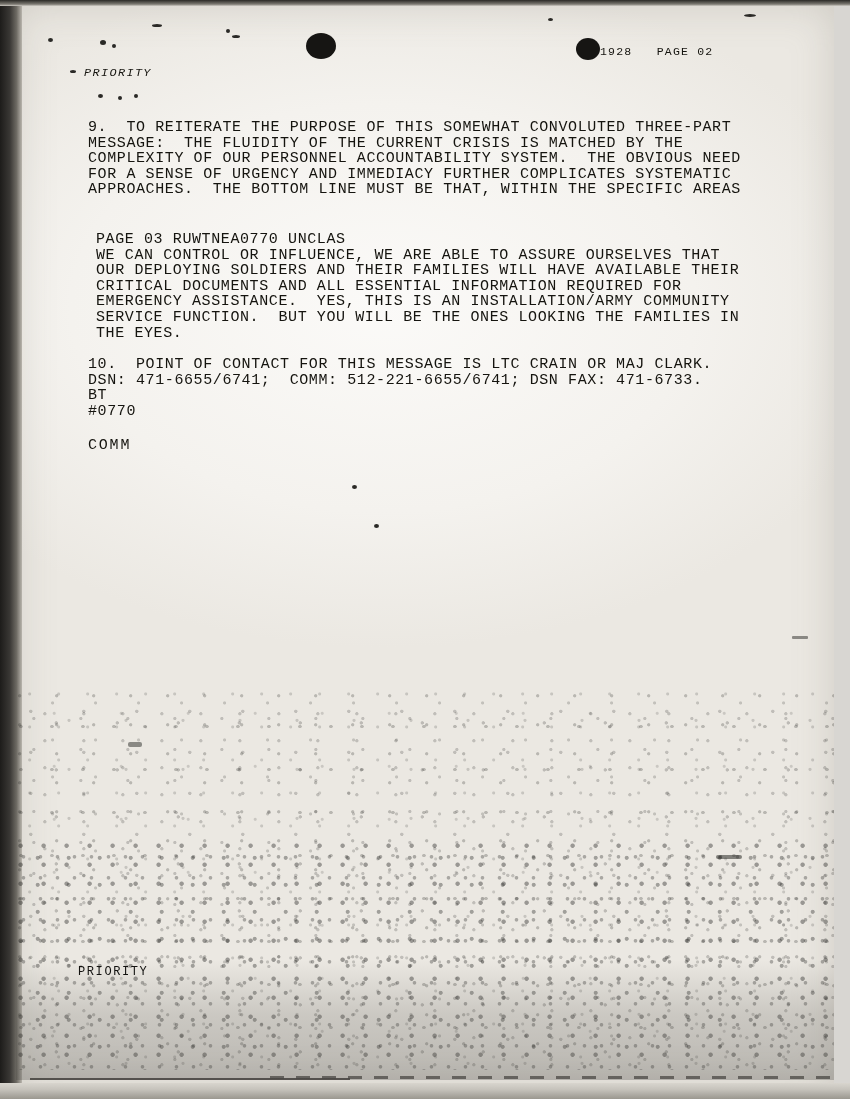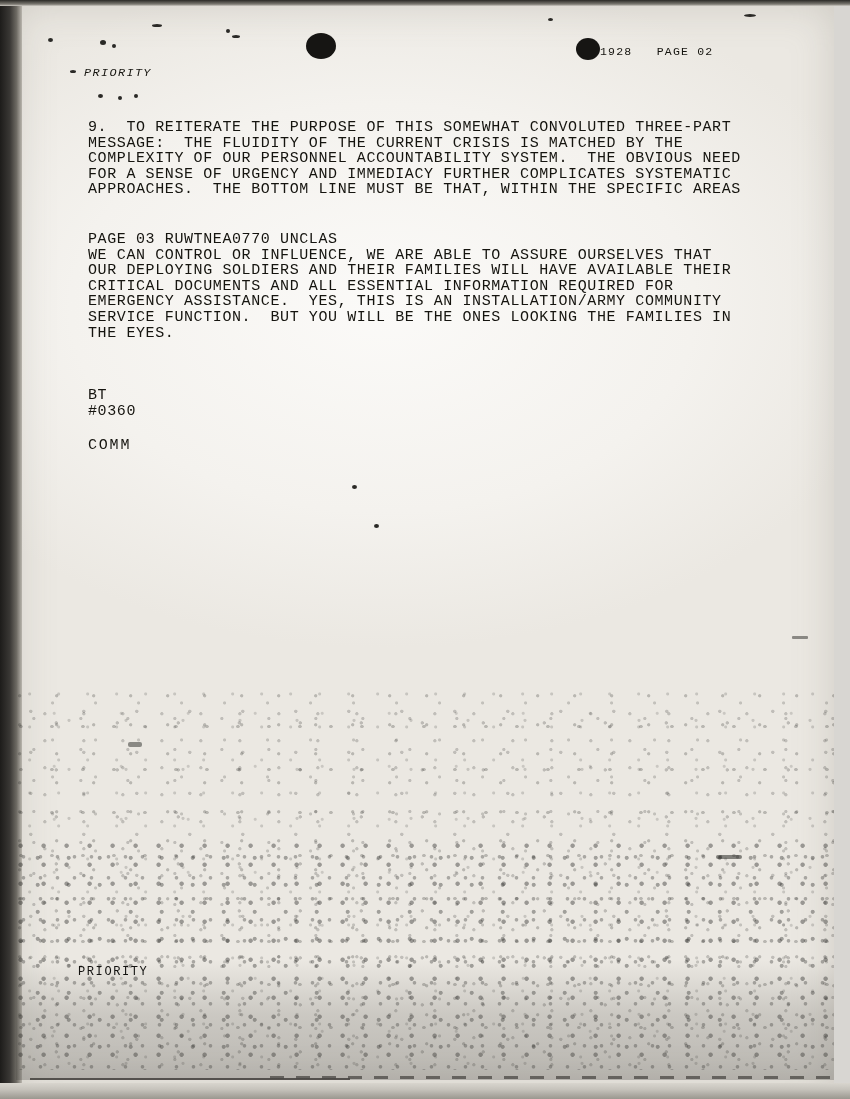--- a/index.html
+++ b/index.html
@@ -114,21 +114,21 @@
     font-size: 11.5px;
     letter-spacing: 1.2px;
   }
   #priority-top {
     left: 84px; top: 66px;
     font-size: 11.8px;
     letter-spacing: 1.4px;
     font-style: italic;
   }
   #body-para1 { left: 88px; top: 120px; }
-  #body-para2 { left: 88px; top: 232px; }
+  #body-para2 { left: 96px; top: 232px; }
   #body-para3 { left: 88px; top: 357px; }
   #bt-line { left: 88px; top: 388px; }
   #nnnn-line { left: 88px; top: 438px; letter-spacing: 1.8px; }
   #priority-bottom {
     left: 78px; top: 965px;
     font-size: 12px;
     letter-spacing: 1.6px;
     color: #131210;
   }
   #bottom-rule {
@@ -188,23 +188,25 @@
 APPROACHES.  THE BOTTOM LINE MUST BE THAT, WITHIN THE SPECIFIC AREAS</div>
 
   <div class="txt" id="body-para2">PAGE 03 RUWTNEA0770 UNCLAS
 WE CAN CONTROL OR INFLUENCE, WE ARE ABLE TO ASSURE OURSELVES THAT
 OUR DEPLOYING SOLDIERS AND THEIR FAMILIES WILL HAVE AVAILABLE THEIR
 CRITICAL DOCUMENTS AND ALL ESSENTIAL INFORMATION REQUIRED FOR
 EMERGENCY ASSISTANCE.  YES, THIS IS AN INSTALLATION/ARMY COMMUNITY
 SERVICE FUNCTION.  BUT YOU WILL BE THE ONES LOOKING THE FAMILIES IN
 THE EYES.</div>
 
+  <div class="txt" id="body-para3">10.  POINT OF CONTACT FOR THIS MESSAGE IS LTC CRAIN OR MAJ CLARK.
+DSN: 471-6655/6741;  COMM: 512-221-6655/6741; DSN FAX: 471-6733.</div>
 
   <div class="txt" id="bt-line">BT
-#0360</div>
+#0770</div>
 
   <div class="txt" id="nnnn-line">COMM</div>
 
   <div id="grime"></div>
   <div id="grime2"></div>
   <div id="smudge-band"></div>
 
   <div class="txt" id="priority-bottom">PRIORITY</div>
 
   <div id="bottom-rule"></div>

